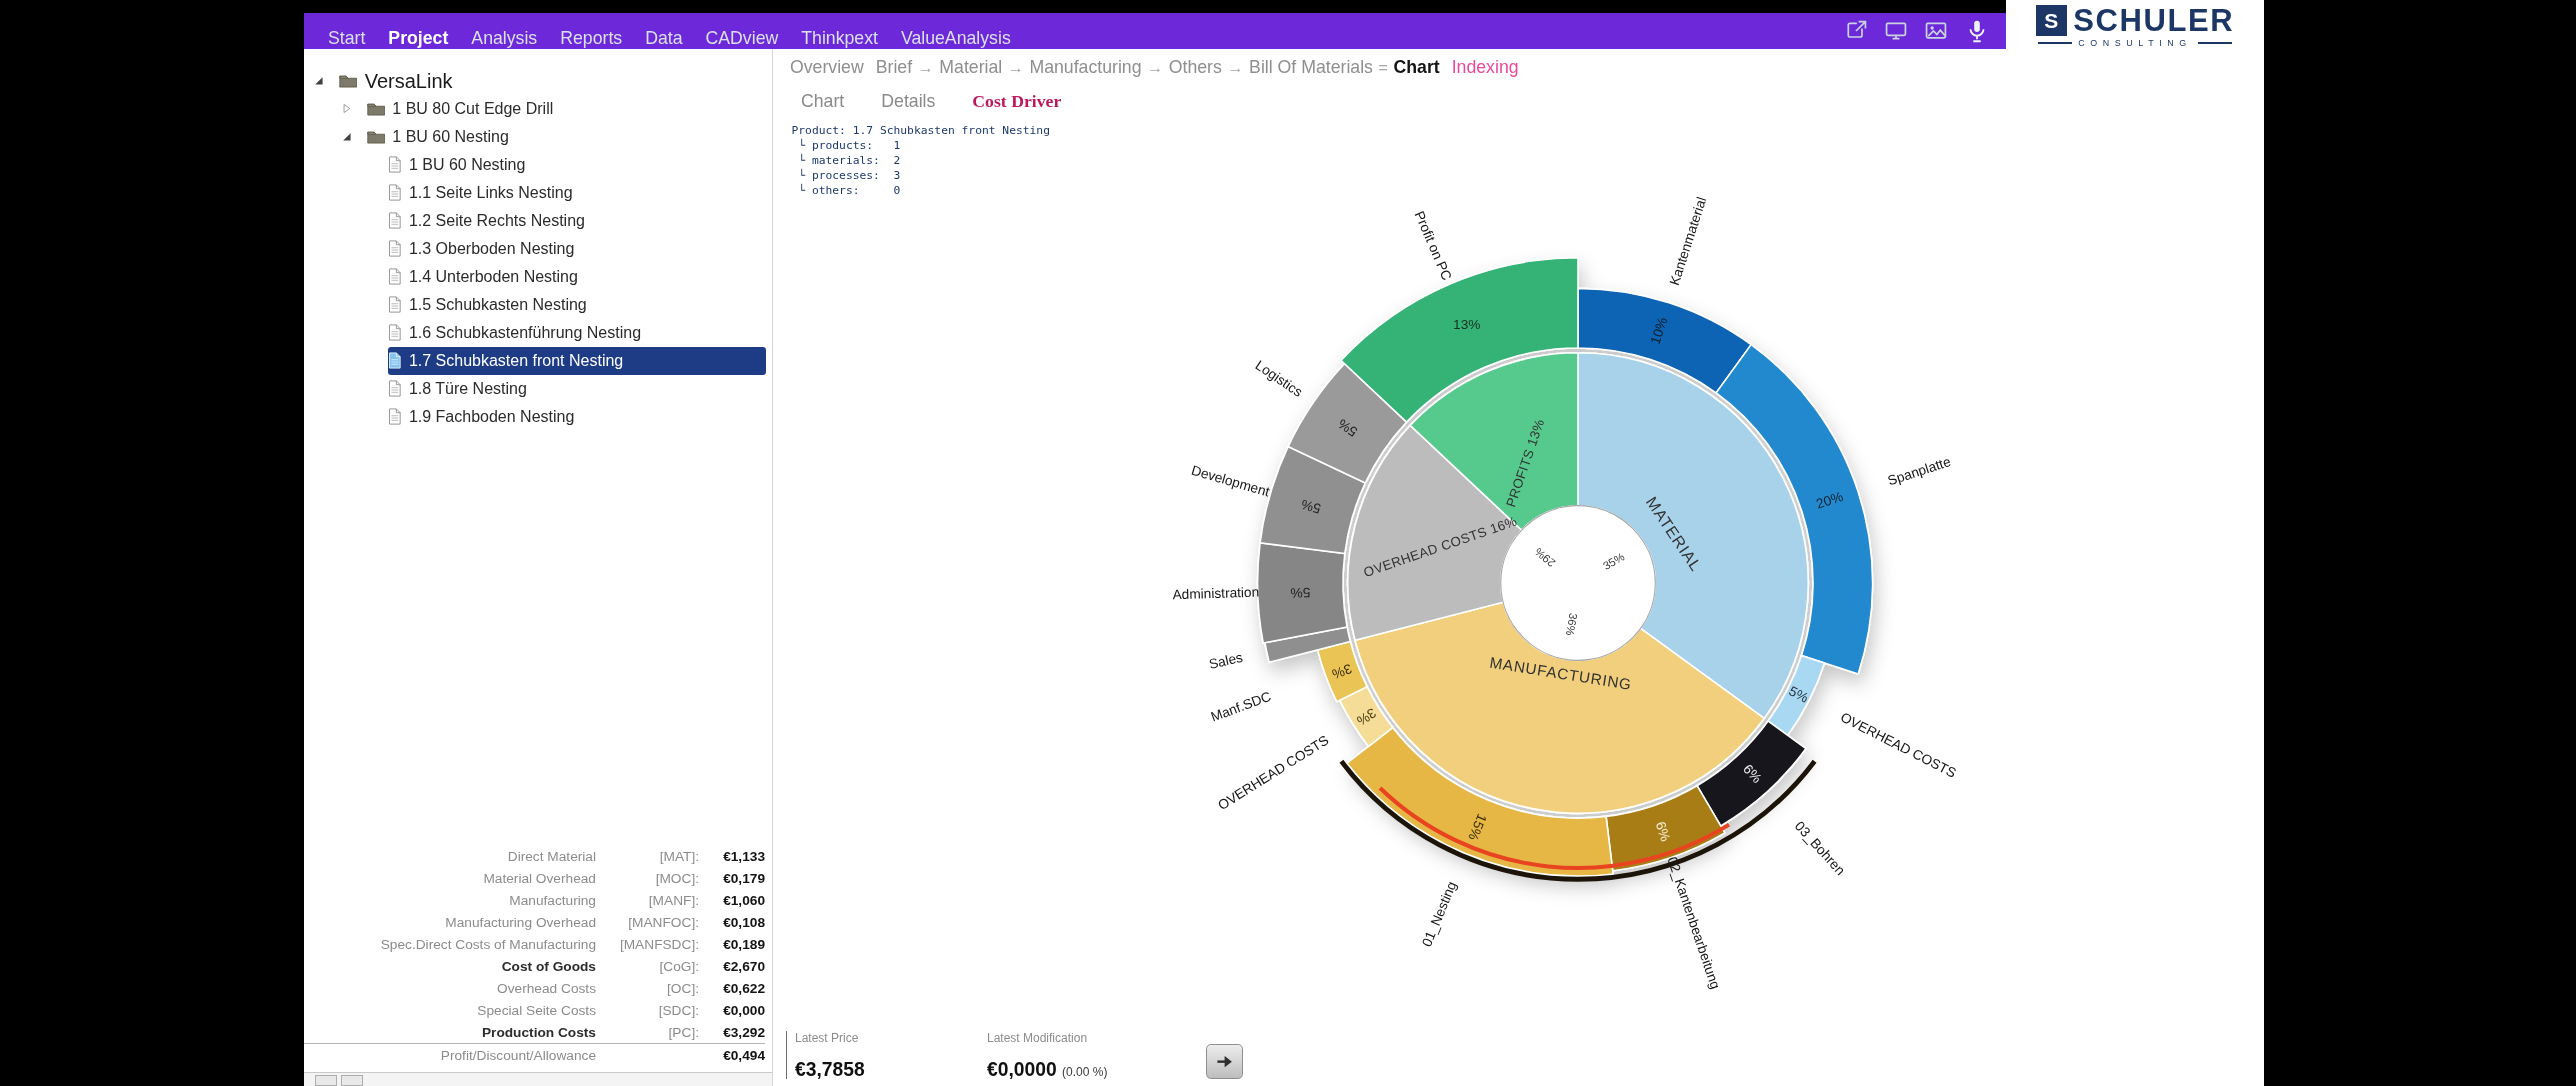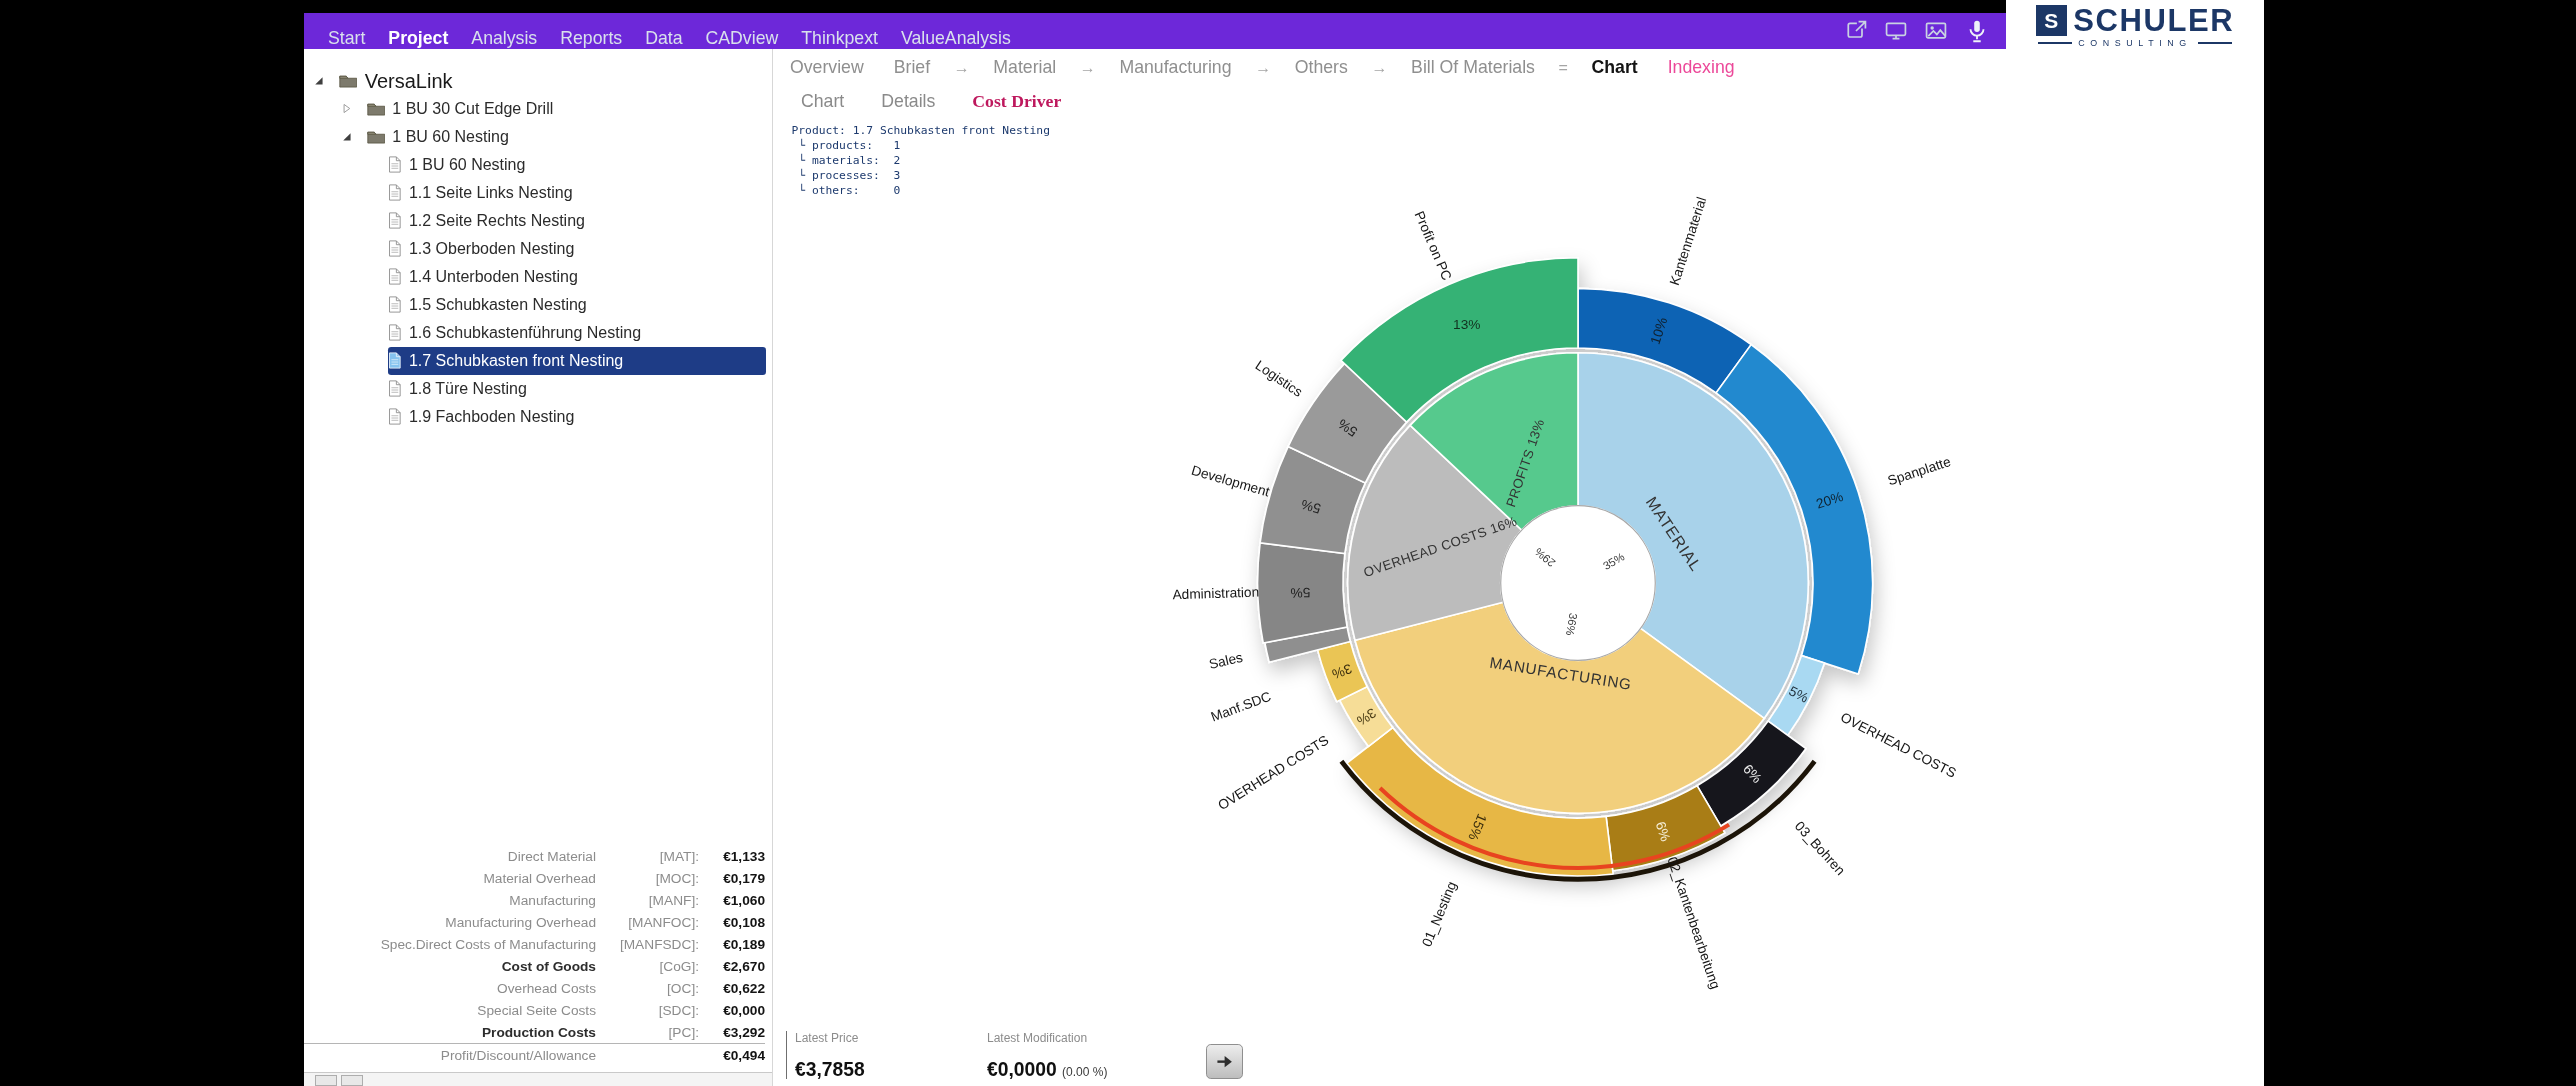--- a/index.html
+++ b/index.html
@@ -49,21 +49,21 @@
   .srow .sl{flex:1;text-align:right;color:#8c8c8c;}
   .srow .sc{width:103px;text-align:right;color:#8c8c8c;}
   .srow .sv{width:66px;text-align:right;color:#141414;font-weight:bold;}
   .srow.bold .sl{color:#2d2d2d;font-weight:bold;}
   .srow.rule{border-bottom:0.8px solid #b5b5b5;}
   .panel-bottom{position:absolute;left:0;right:0;bottom:0;height:12px;border-top:0.8px solid #c9c9c9;
                 display:flex;gap:4px;padding:2.4px 0 0 11.3px;background:#f4f4f4;}
   .pb-btn{width:22px;height:11.3px;background:#e8e8e8;border:0.8px solid #adadad;box-sizing:border-box;}
 
   
-  .breadcrumb{position:absolute;top:8px;left:17px;display:flex;align-items:center;gap:30px;
+  .breadcrumb{position:absolute;top:8px;left:17px;display:flex;align-items:center;gap:12px;
               font-size:17.7px;color:#8f8f8f;z-index:2;}
   .crumb.active{color:#141414;font-weight:bold;}
   .crumb.dim{color:#ec4899;}
   .sep{color:#a5a5a5;font-size:16px;margin:0 -6.4px;}
   .subtabs{position:absolute;top:42px;left:28px;display:flex;align-items:center;gap:37px;
            font-size:17.7px;color:#8a8a8a;z-index:2;}
   .subtab.active{color:#be185d;font-weight:bold;font-family:Liberation Serif, serif;}
 
   .product-info{position:absolute;top:74px;left:18.5px;z-index:2;color:#1d3a6e;
                 font-family:"DejaVu Sans Mono",monospace;font-size:11.3px;line-height:15px;white-space:pre;}
@@ -165,21 +165,21 @@
                 <svg width="13" height="13" viewBox="0 0 16 16">
                   <path d="M5 3 L12 8 L5 13 Z" fill="#ffffff" stroke="#9b9b9b" stroke-width="1.2"></path>
                 </svg>
               </span>
               <span class="ticon">
                 <svg width="18.5" height="15.3" viewBox="0 0 23 19">
                   <path d="M1 4 L9 4 L11 6.5 L22 6.5 L22 17.5 L1 17.5 Z" fill="#7d7a6c" stroke="#55523f" stroke-width="1"></path>
                   <path d="M1 4 L9 4 L11 6.5 L1 6.5 Z" fill="#96937f" stroke="#55523f" stroke-width="1"></path>
                 </svg>
               </span>
-              <span class="tlabel">1 BU 30 Cut Edge Drill</span>
+              <span class="tlabel">1 BU 80 Cut Edge Drill</span>
             </div>
             <div class="trow" style="margin-left: 34px;">
               <span class="arrowbox">
                 <svg width="13" height="13" viewBox="0 0 16 16">
                   <path d="M13 4 L13 13 L4 13 Z" fill="#3f3f3f"></path>
                 </svg>
               </span>
               <span class="ticon">
                 <svg width="18.5" height="15.3" viewBox="0 0 23 19">
                   <path d="M1 4 L9 4 L11 6.5 L22 6.5 L22 17.5 L1 17.5 Z" fill="#7d7a6c" stroke="#55523f" stroke-width="1"></path>

